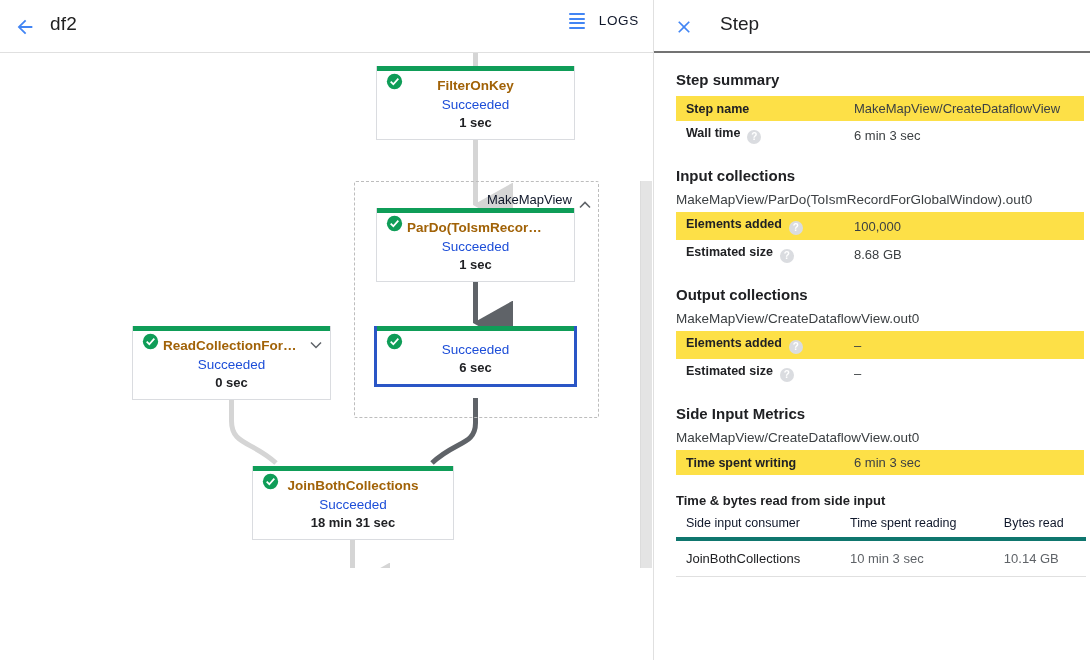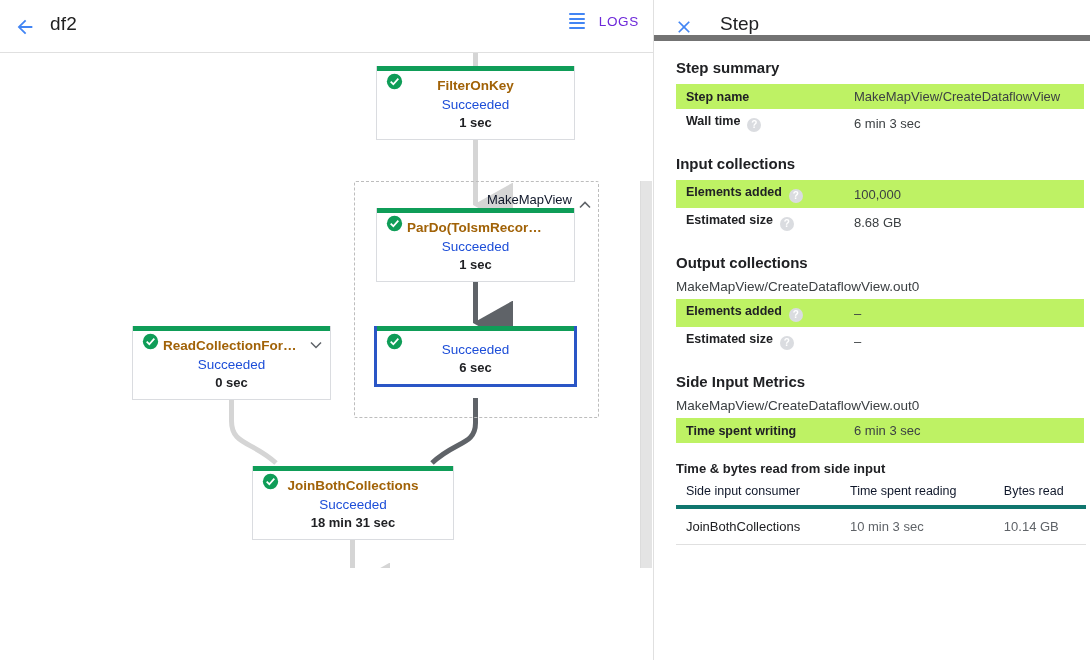--- a/index.html
+++ b/index.html
@@ -31,22 +31,22 @@
     display: flex; align-items: center; justify-content: center;
     cursor: pointer;
   }
   #back-arrow svg { display:block; }
   #job-title {
     position: absolute; left: 50px; top: 13px;
     font-size: 19px; color: #212121; letter-spacing: .2px;
   }
   #logs-button {
     position: absolute; right: 14px; top: 13px;
-    display: flex; align-items: flex-end; gap: 14px;
-    color: #6d28d9; cursor: pointer;
+    display: flex; align-items: center; gap: 14px;
+    color: #0f172a; cursor: pointer;
   }
   #logs-button .lbl { font-size: 13.5px; font-weight: 500; letter-spacing: .7px; }
   .hamburger { display: inline-block; width: 16px; }
   .hamburger i {
     display: block; height: 2px; background: #4285f4;
     margin-bottom: 2.5px; border-radius: 1px;
   }
   .hamburger i:last-child { margin-bottom: 0; }
 
   
@@ -114,22 +114,22 @@
   #node-outputjoined     { left: 252px; top: 535px; width: 202px; }
 
   
   #right-pane {
     position: absolute; left: 653px; top: 0;
     width: 437px; height: 660px;
     background: #fff;
     border-left: 1px solid #e0e0e0;
   }
   #panel-header {
-    position: relative; height: 41px;
-    border-bottom: 6px solid #737373;
+    position: relative; height: 53px;
+    border-bottom: 2px solid #737373;
   }
   #close-icon {
     position: absolute; left: 16px; top: 13px;
     width: 28px; height: 28px;
     display: flex; align-items: center; justify-content: center;
     cursor: pointer;
   }
   #panel-title {
     position: absolute; left: 66px; top: 13px;
     font-size: 19px; color: #202124;
@@ -143,21 +143,21 @@
   .section-title {
     font-size: 15px; color: #202124;
     margin: 0 0 8px 0;
   }
   .section-gap { height: 18px; }
   .coll-name {
     font-size: 13.5px; color: #3c4043;
     margin: 0 0 5px 0;
   }
   table.kv { border-collapse: collapse; width: 408px; }
-  table.kv tr.alt td { background: #bef264; }
+  table.kv tr.alt td { background: #fde047; }
   table.kv td {
     padding: 5px 0 5px 10px;
     font-size: 12.5px;
     vertical-align: middle;
     height: 24px;
   }
   table.kv td.k { font-weight: bold; color: #202124; width: 168px; white-space: nowrap; }
   table.kv td.v { color: #3c4043; font-size: 13px; }
   .help {
     display: inline-block; vertical-align: -3px;
@@ -379,20 +379,21 @@
         <tr>
           <td class="k"><span>Wall time</span><span class="help">?</span></td>
           <td class="v">6 min 3 sec</td>
         </tr>
       </tbody>
         </table>
 
       <div class="section-gap"></div>
 
       <h3 class="section-title">Input collections</h3>
+      <p class="coll-name">MakeMapView/ParDo(ToIsmRecordForGlobalWindow).out0</p>
       <table class="kv">
         <tbody>
             <tr class="alt">
           <td class="k"><span>Elements added</span><span class="help">?</span></td>
           <td class="v">100,000</td>
         </tr>
         <tr>
           <td class="k"><span>Estimated size</span><span class="help">?</span></td>
           <td class="v">8.68 GB</td>
         </tr>

